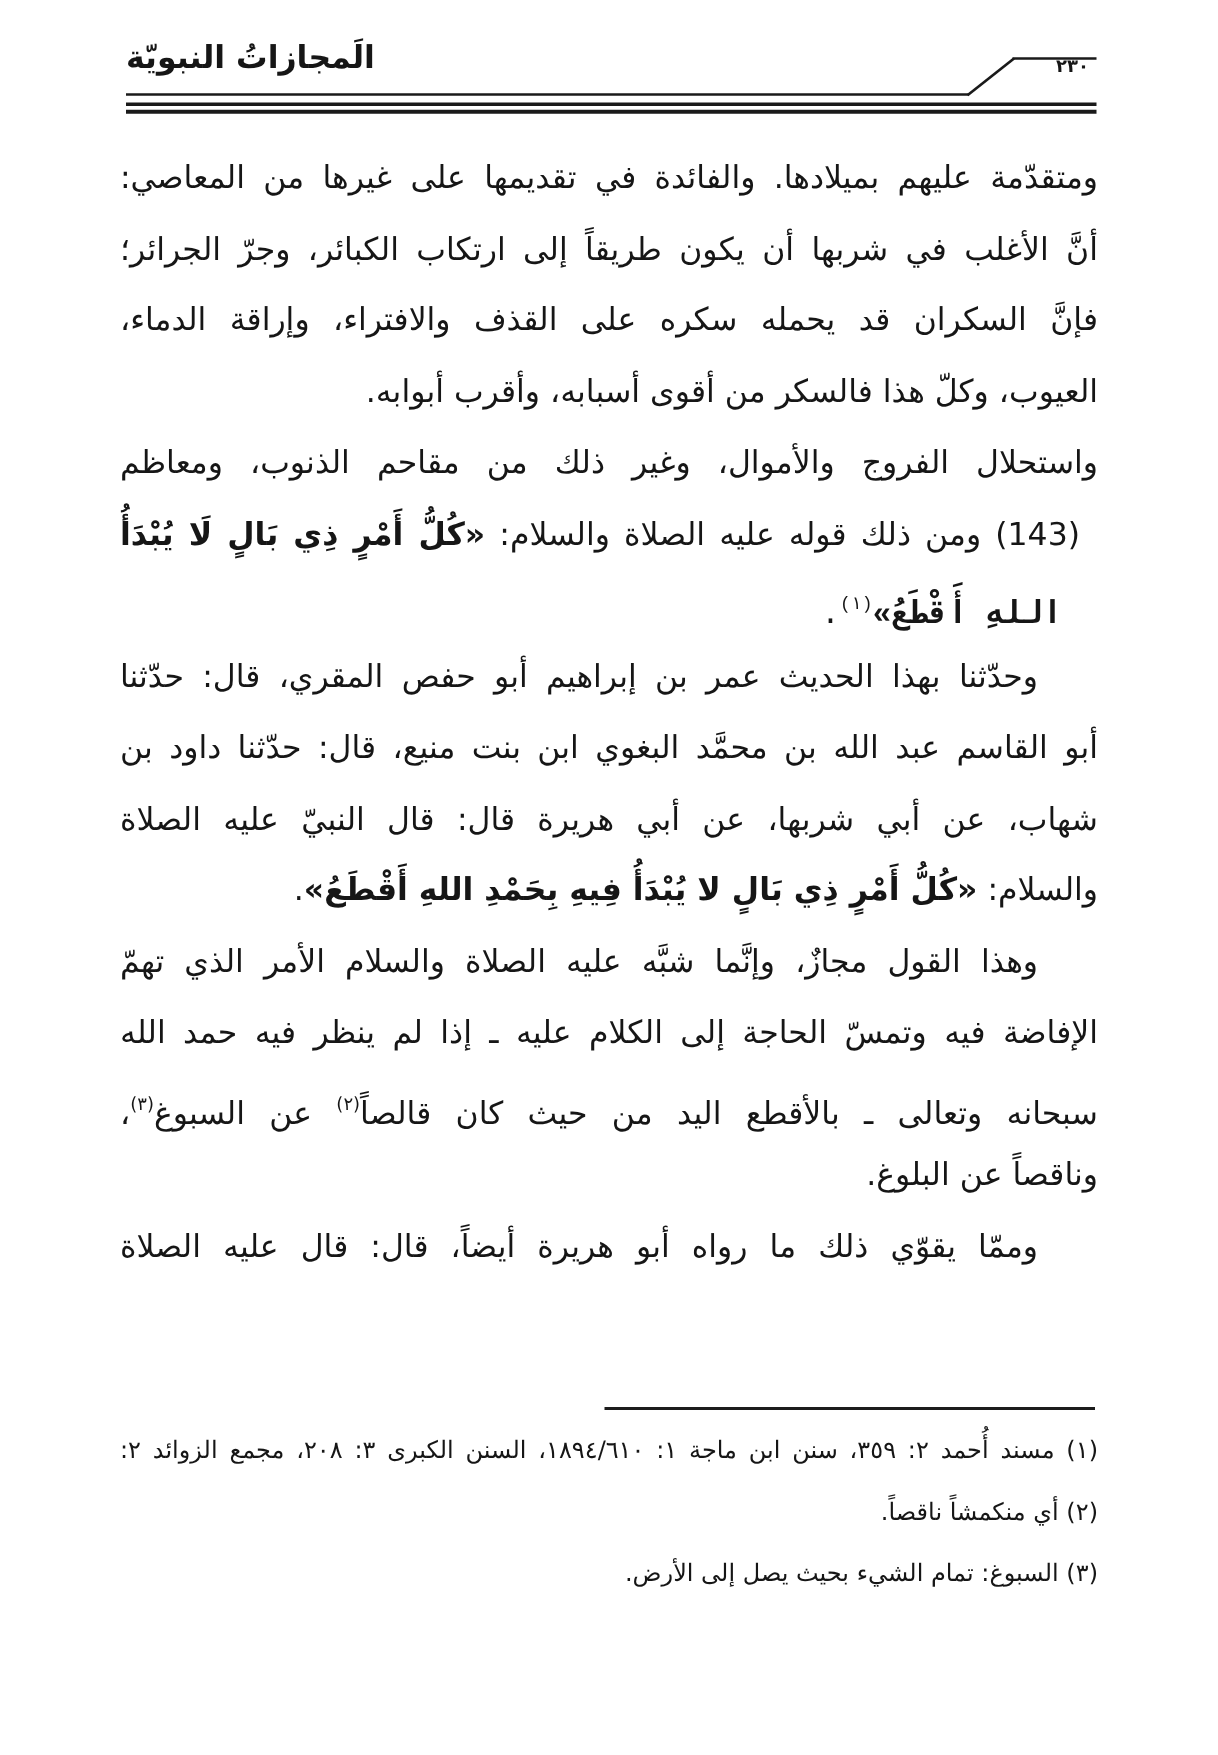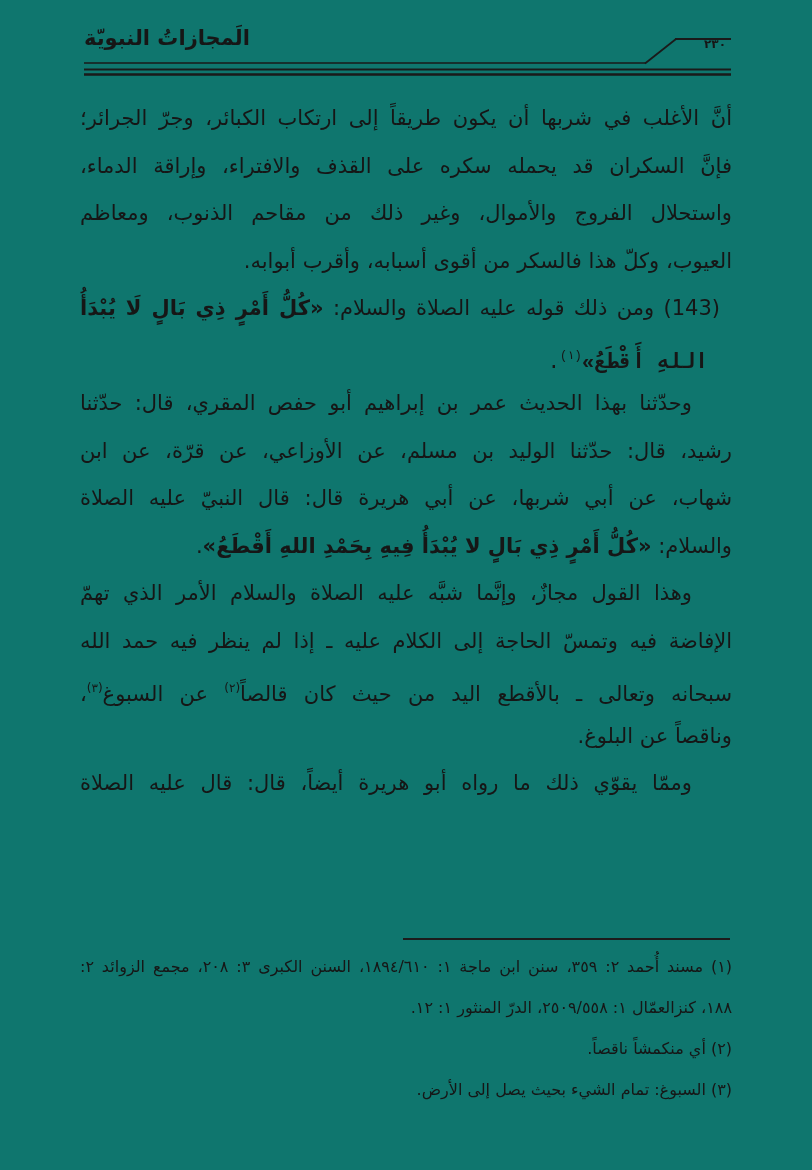--- a/index.html
+++ b/index.html
@@ -1,20 +1,20 @@
 <!DOCTYPE html>
 <html lang="ar" dir="rtl"><head>
 <meta charset="utf-8">
 <style>
   html,body{margin:0;padding:0;background:#e8e8e6;}
   .page{
     position:relative;
     width:812px;height:1170px;
     margin:0 auto;
-    background:#0f766e;
+    background:#ffffff;
     color:#161616;
     direction:rtl;
     font-family:"DejaVu Sans", sans-serif;
     overflow:hidden;
   }
   
   .book-title{
     position:absolute;left:84px;top:26px;
     font-size:21px;font-weight:bold;
     direction:rtl;white-space:nowrap;
@@ -68,39 +68,39 @@
 
   <svg class="header-rules" width="812" height="90">
     <line id="rule-title" x1="84" y1="63" x2="646" y2="63" stroke-width="1.6" stroke="#1a1a1a"></line>
     <line id="rule-diag" x1="645" y1="63.5" x2="676" y2="39" stroke-width="1.8" stroke="#1a1a1a"></line>
     <line id="rule-top" x1="675" y1="39" x2="731" y2="39" stroke-width="1.8" stroke="#1a1a1a"></line>
     <line id="rule-mid" x1="84" y1="69.5" x2="731" y2="69.5" stroke-width="2.2" stroke="#1a1a1a"></line>
     <line id="rule-thick" x1="84" y1="74.5" x2="731" y2="74.5" stroke-width="2.6" stroke="#1a1a1a"></line>
   </svg>
 
   <main class="body-text" id="body-lines">
+      <div class="body-line"><span>ومتقدّمة عليهم بميلادها. والفائدة في تقديمها على غيرها من المعاصي:</span></div>
       <div class="body-line"><span>أنَّ الأغلب في شربها أن يكون طريقاً إلى ارتكاب الكبائر، وجرّ الجرائر؛</span></div>
       <div class="body-line"><span>فإنَّ السكران قد يحمله سكره على القذف والافتراء، وإراقة الدماء،</span></div>
+      <div class="body-line lastline"><span>العيوب، وكلّ هذا فالسكر من أقوى أسبابه، وأقرب أبوابه.</span></div>
       <div class="body-line"><span>واستحلال الفروج والأموال، وغير ذلك من مقاحم الذنوب، ومعاظم</span></div>
-      <div class="body-line lastline"><span>العيوب، وكلّ هذا فالسكر من أقوى أسبابه، وأقرب أبوابه.</span></div>
       <div class="body-line" style="padding-right: 12px;"><span>(143) ومن ذلك قوله عليه الصلاة والسلام: </span><span class="b">«كُلُّ أَمْرٍ ذِي بَالٍ لَا يُبْدَأُ فِيهِ بِحَمْدِ</span></div>
       <div class="body-line lastline" style="padding-right: 24px; font-family: Liberation Mono, monospace;"><span class="b">اللهِ أَقْطَعُ»</span><span class="sup">(١)</span><span>.</span></div>
       <div class="body-line" style="padding-right: 40px;"><span>وحدّثنا بهذا الحديث عمر بن إبراهيم أبو حفص المقري، قال: حدّثنا</span></div>
-      <div class="body-line"><span>رشيد، قال: حدّثنا الوليد بن مسلم، عن الأوزاعي، عن قرّة، عن ابن</span></div>
+      <div class="body-line"><span>أبو القاسم عبد الله بن محمَّد البغوي ابن بنت منيع، قال: حدّثنا داود بن</span></div>
       <div class="body-line"><span>شهاب، عن أبي شربها، عن أبي هريرة قال: قال النبيّ عليه الصلاة</span></div>
       <div class="body-line lastline"><span>والسلام: </span><span class="b">«كُلُّ أَمْرٍ ذِي بَالٍ لا يُبْدَأُ فِيهِ بِحَمْدِ اللهِ أَقْطَعُ»</span><span>.</span></div>
       <div class="body-line" style="padding-right: 40px;"><span>وهذا القول مجازٌ، وإنَّما شبَّه عليه الصلاة والسلام الأمر الذي تهمّ</span></div>
       <div class="body-line"><span>الإفاضة فيه وتمسّ الحاجة إلى الكلام عليه ـ إذا لم ينظر فيه حمد الله</span></div>
       <div class="body-line"><span>سبحانه وتعالى ـ بالأقطع اليد من حيث كان قالصاً</span><span class="sup">(٢)</span><span> عن السبوغ</span><span class="sup">(٣)</span><span>،</span></div>
       <div class="body-line lastline"><span>وناقصاً عن البلوغ.</span></div>
       <div class="body-line" style="padding-right: 40px;"><span>وممّا يقوّي ذلك ما رواه أبو هريرة أيضاً، قال: قال عليه الصلاة</span></div>
     </main>
 
   <div class="fn-sep"></div>
 
   <section class="footnotes" id="footnote-lines">
       <div class="fn-line justify">(١) مسند أُحمد ٢: ٣٥٩، سنن ابن ماجة ١: ١٨٩٤/٦١٠، السنن الكبرى ٣: ٢٠٨، مجمع الزوائد ٢:</div>
-      <div class="fn-line continuation"><span>١٨٨، كنزالعمّال ١: ٢٥٠٩/٥٥٨، الدرّ المنثور ١: ١٢.</span></div>
       <div class="fn-line ">(٢) أي منكمشاً ناقصاً.</div>
       <div class="fn-line ">(٣) السبوغ: تمام الشيء بحيث يصل إلى الأرض.</div>
     </section>
 
 </div>
 
 </body></html>

